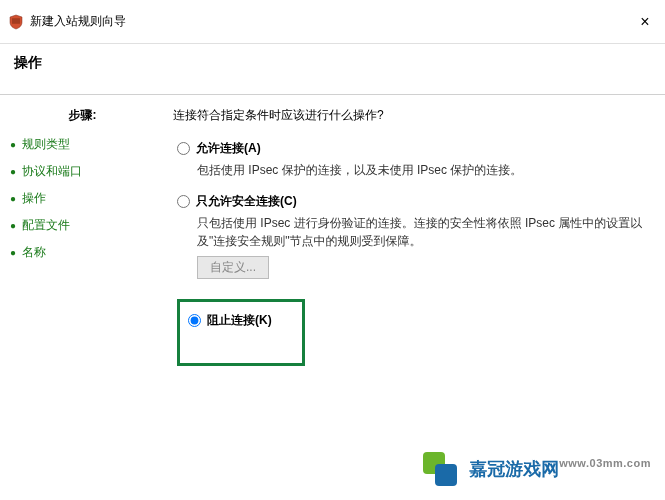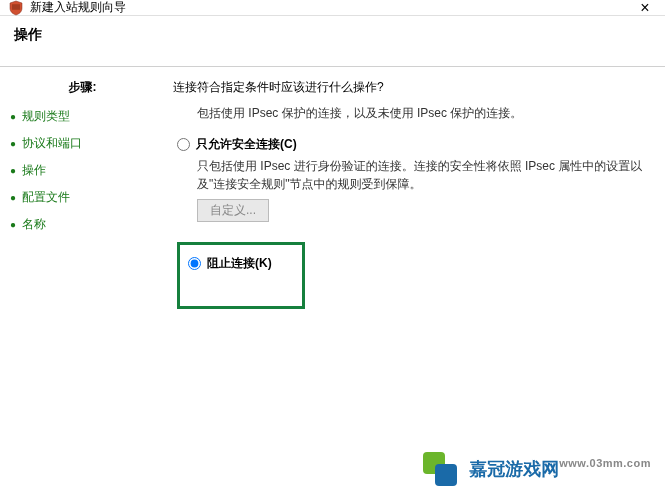--- a/index.html
+++ b/index.html
@@ -10,21 +10,21 @@
     color: #000;
     width: 665px;
     height: 500px;
     overflow: hidden;
     position: relative;
   }
   .titlebar {
     display: flex;
     align-items: center;
     padding: 4px 8px;
-    height: 16px;
+    height: 44px;
     border-bottom: 1px solid #e0e0e0;
   }
   .titlebar .icon {
     width: 16px; height: 16px;
     margin-right: 6px;
     display: inline-flex;
     align-items: center;
     justify-content: center;
   }
   .titlebar .title { flex: 1; font-size: 12px; }
@@ -66,21 +66,21 @@
   .step .bullet {
     color: #1a7a1a;
     margin-right: 6px;
     font-size: 10px;
   }
   .content {
     flex: 1;
     padding: 12px 16px 12px 8px;
   }
   .question {
-    margin-bottom: 8px;
+    margin-bottom: 16px;
     font-size: 12px;
   }
   .option-group { margin-left: 4px; }
   .option {
     margin-bottom: 14px;
   }
   .option-head {
     display: flex;
     align-items: center;
     font-weight: bold;
@@ -181,20 +181,24 @@
       <span class="bullet">●</span>
       <span>名称</span>
     </div>
   </div>
 
   <div class="content">
     <div class="question">连接符合指定条件时应该进行什么操作?</div>
 
     <div class="option-group">
       <div class="option">
+        <label class="option-head">
+          <input type="radio" name="action" style="">
+          <span>允许连接(A)</span>
+        </label>
         <div class="option-desc">包括使用 IPsec 保护的连接，以及未使用 IPsec 保护的连接。</div>
       </div>
 
       <div class="option">
         <label class="option-head">
           <input type="radio" name="action" style="">
           <span>只允许安全连接(C)</span>
         </label>
         <div class="option-desc">只包括使用 IPsec 进行身份验证的连接。连接的安全性将依照 IPsec 属性中的设置以及"连接安全规则"节点中的规则受到保障。</div>
         <button class="custom-btn" disabled="">自定义...</button>

